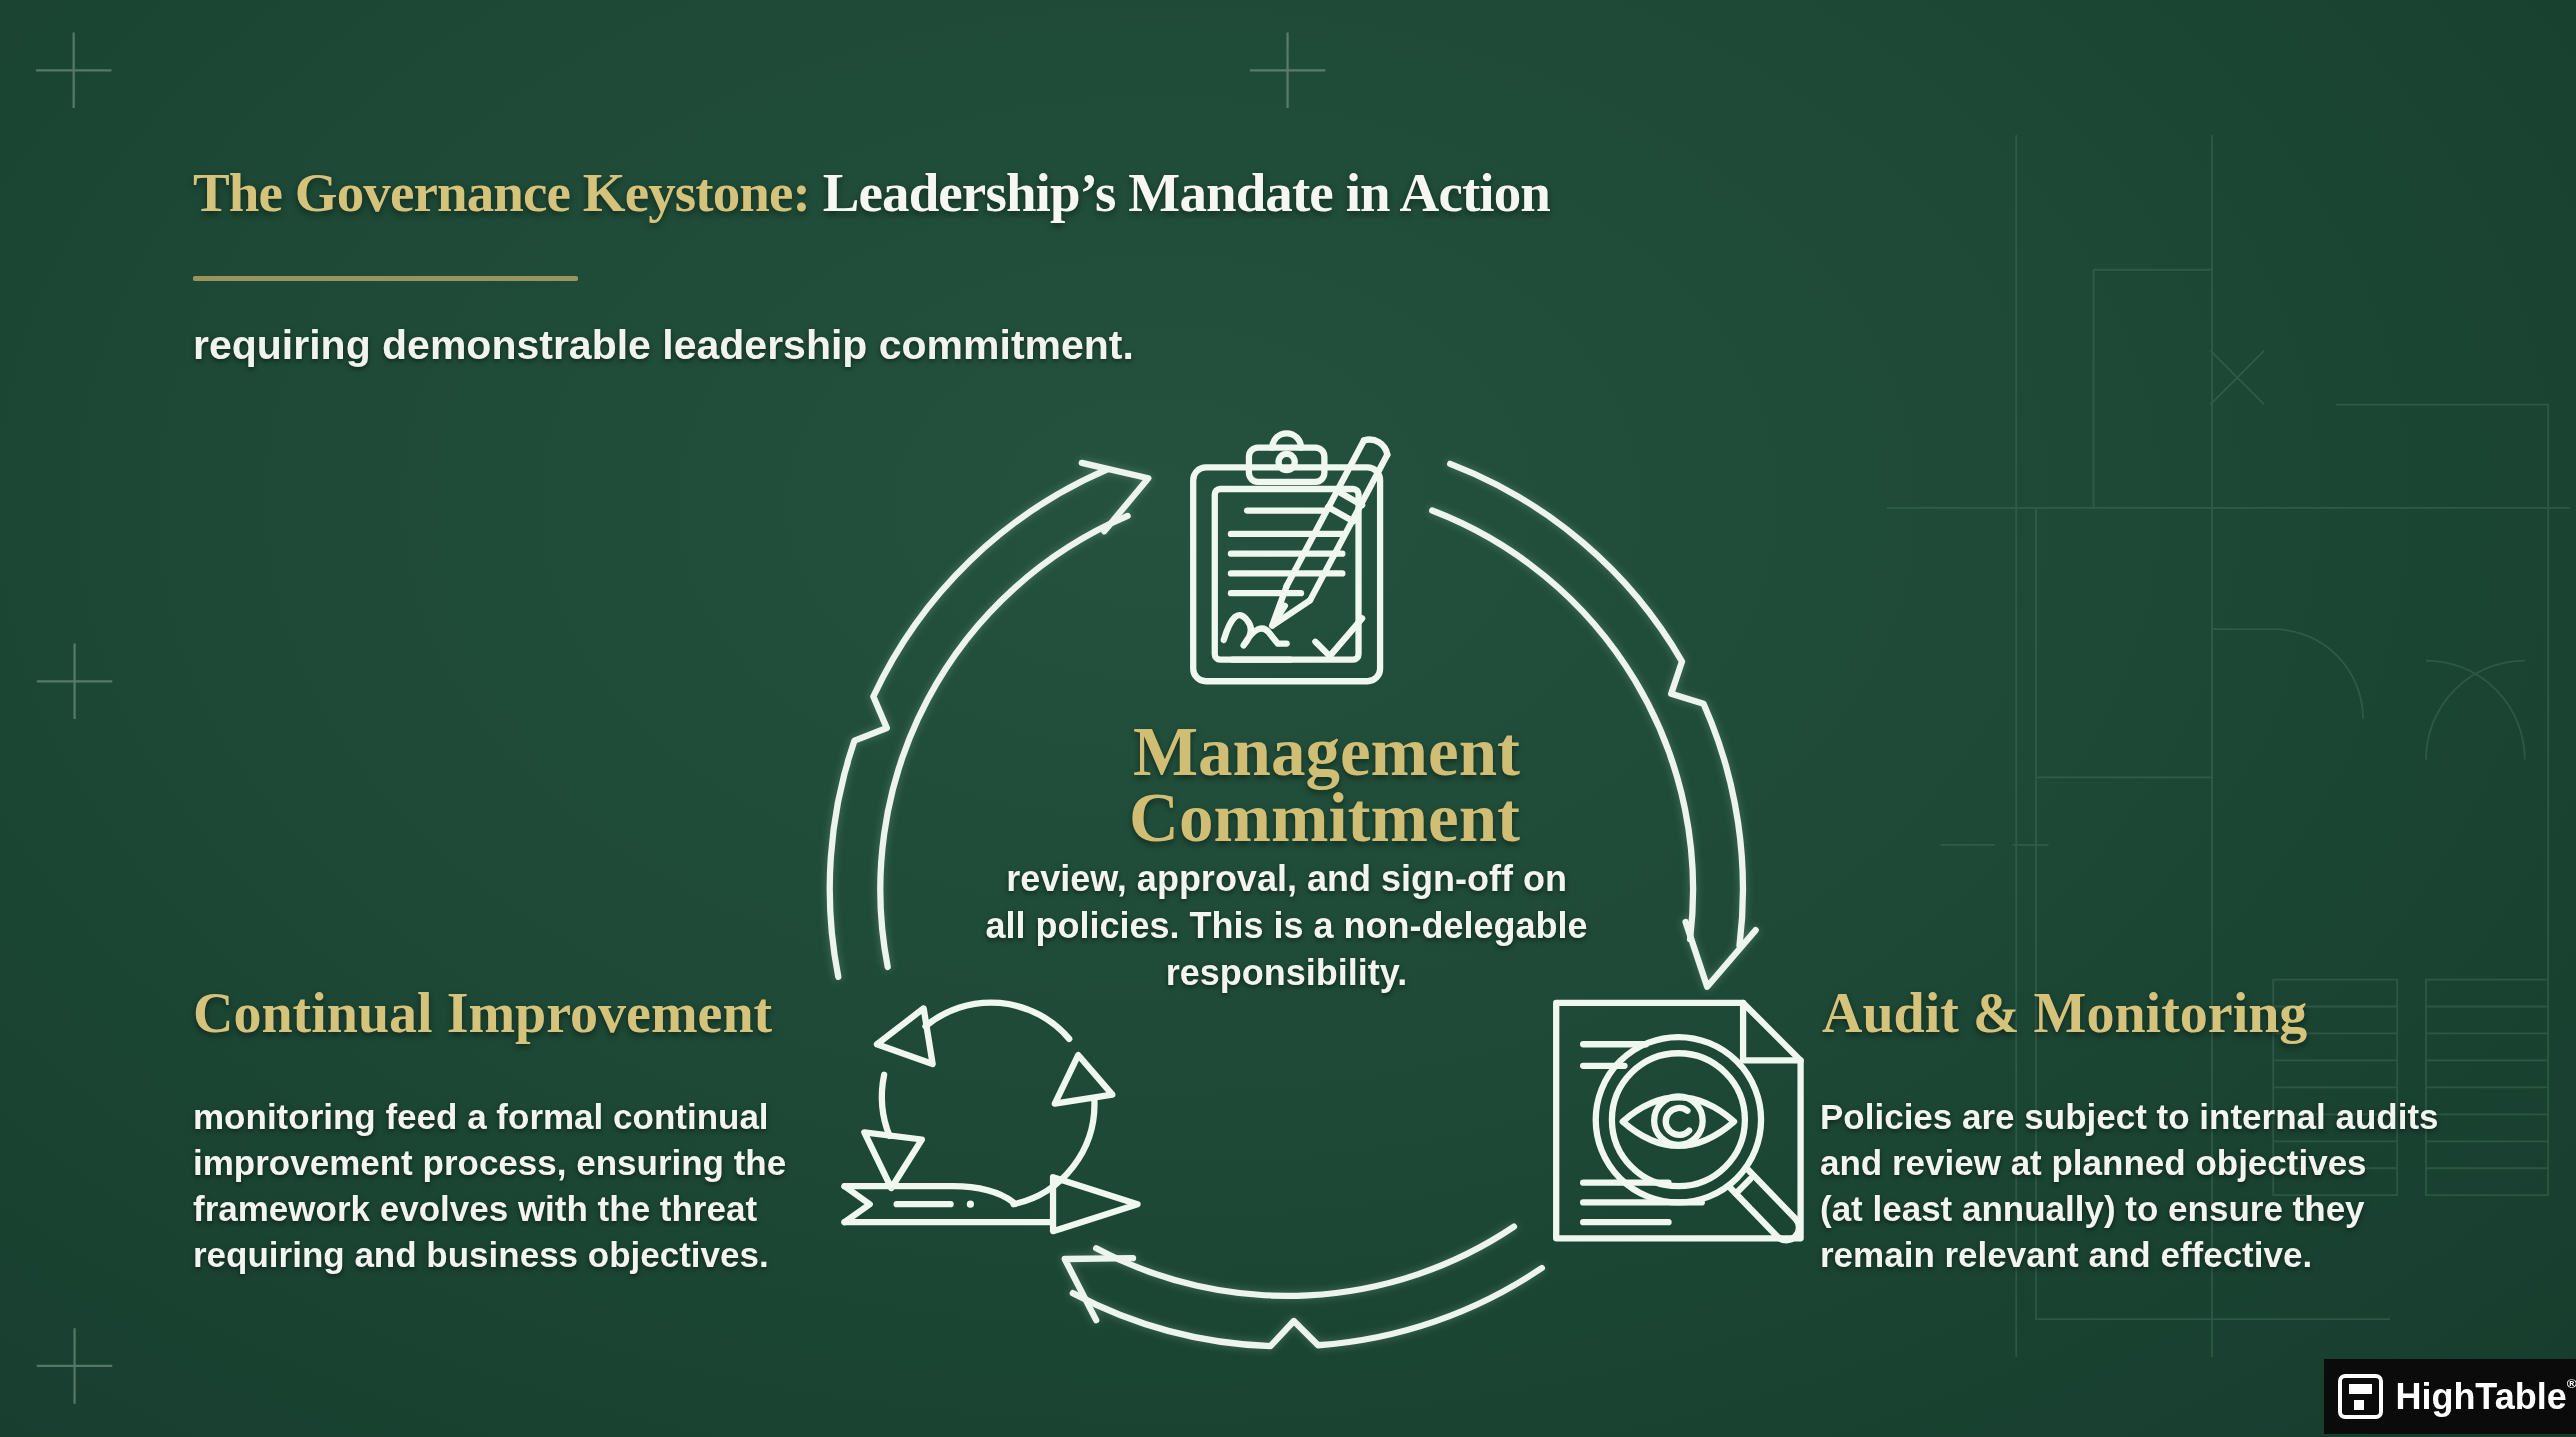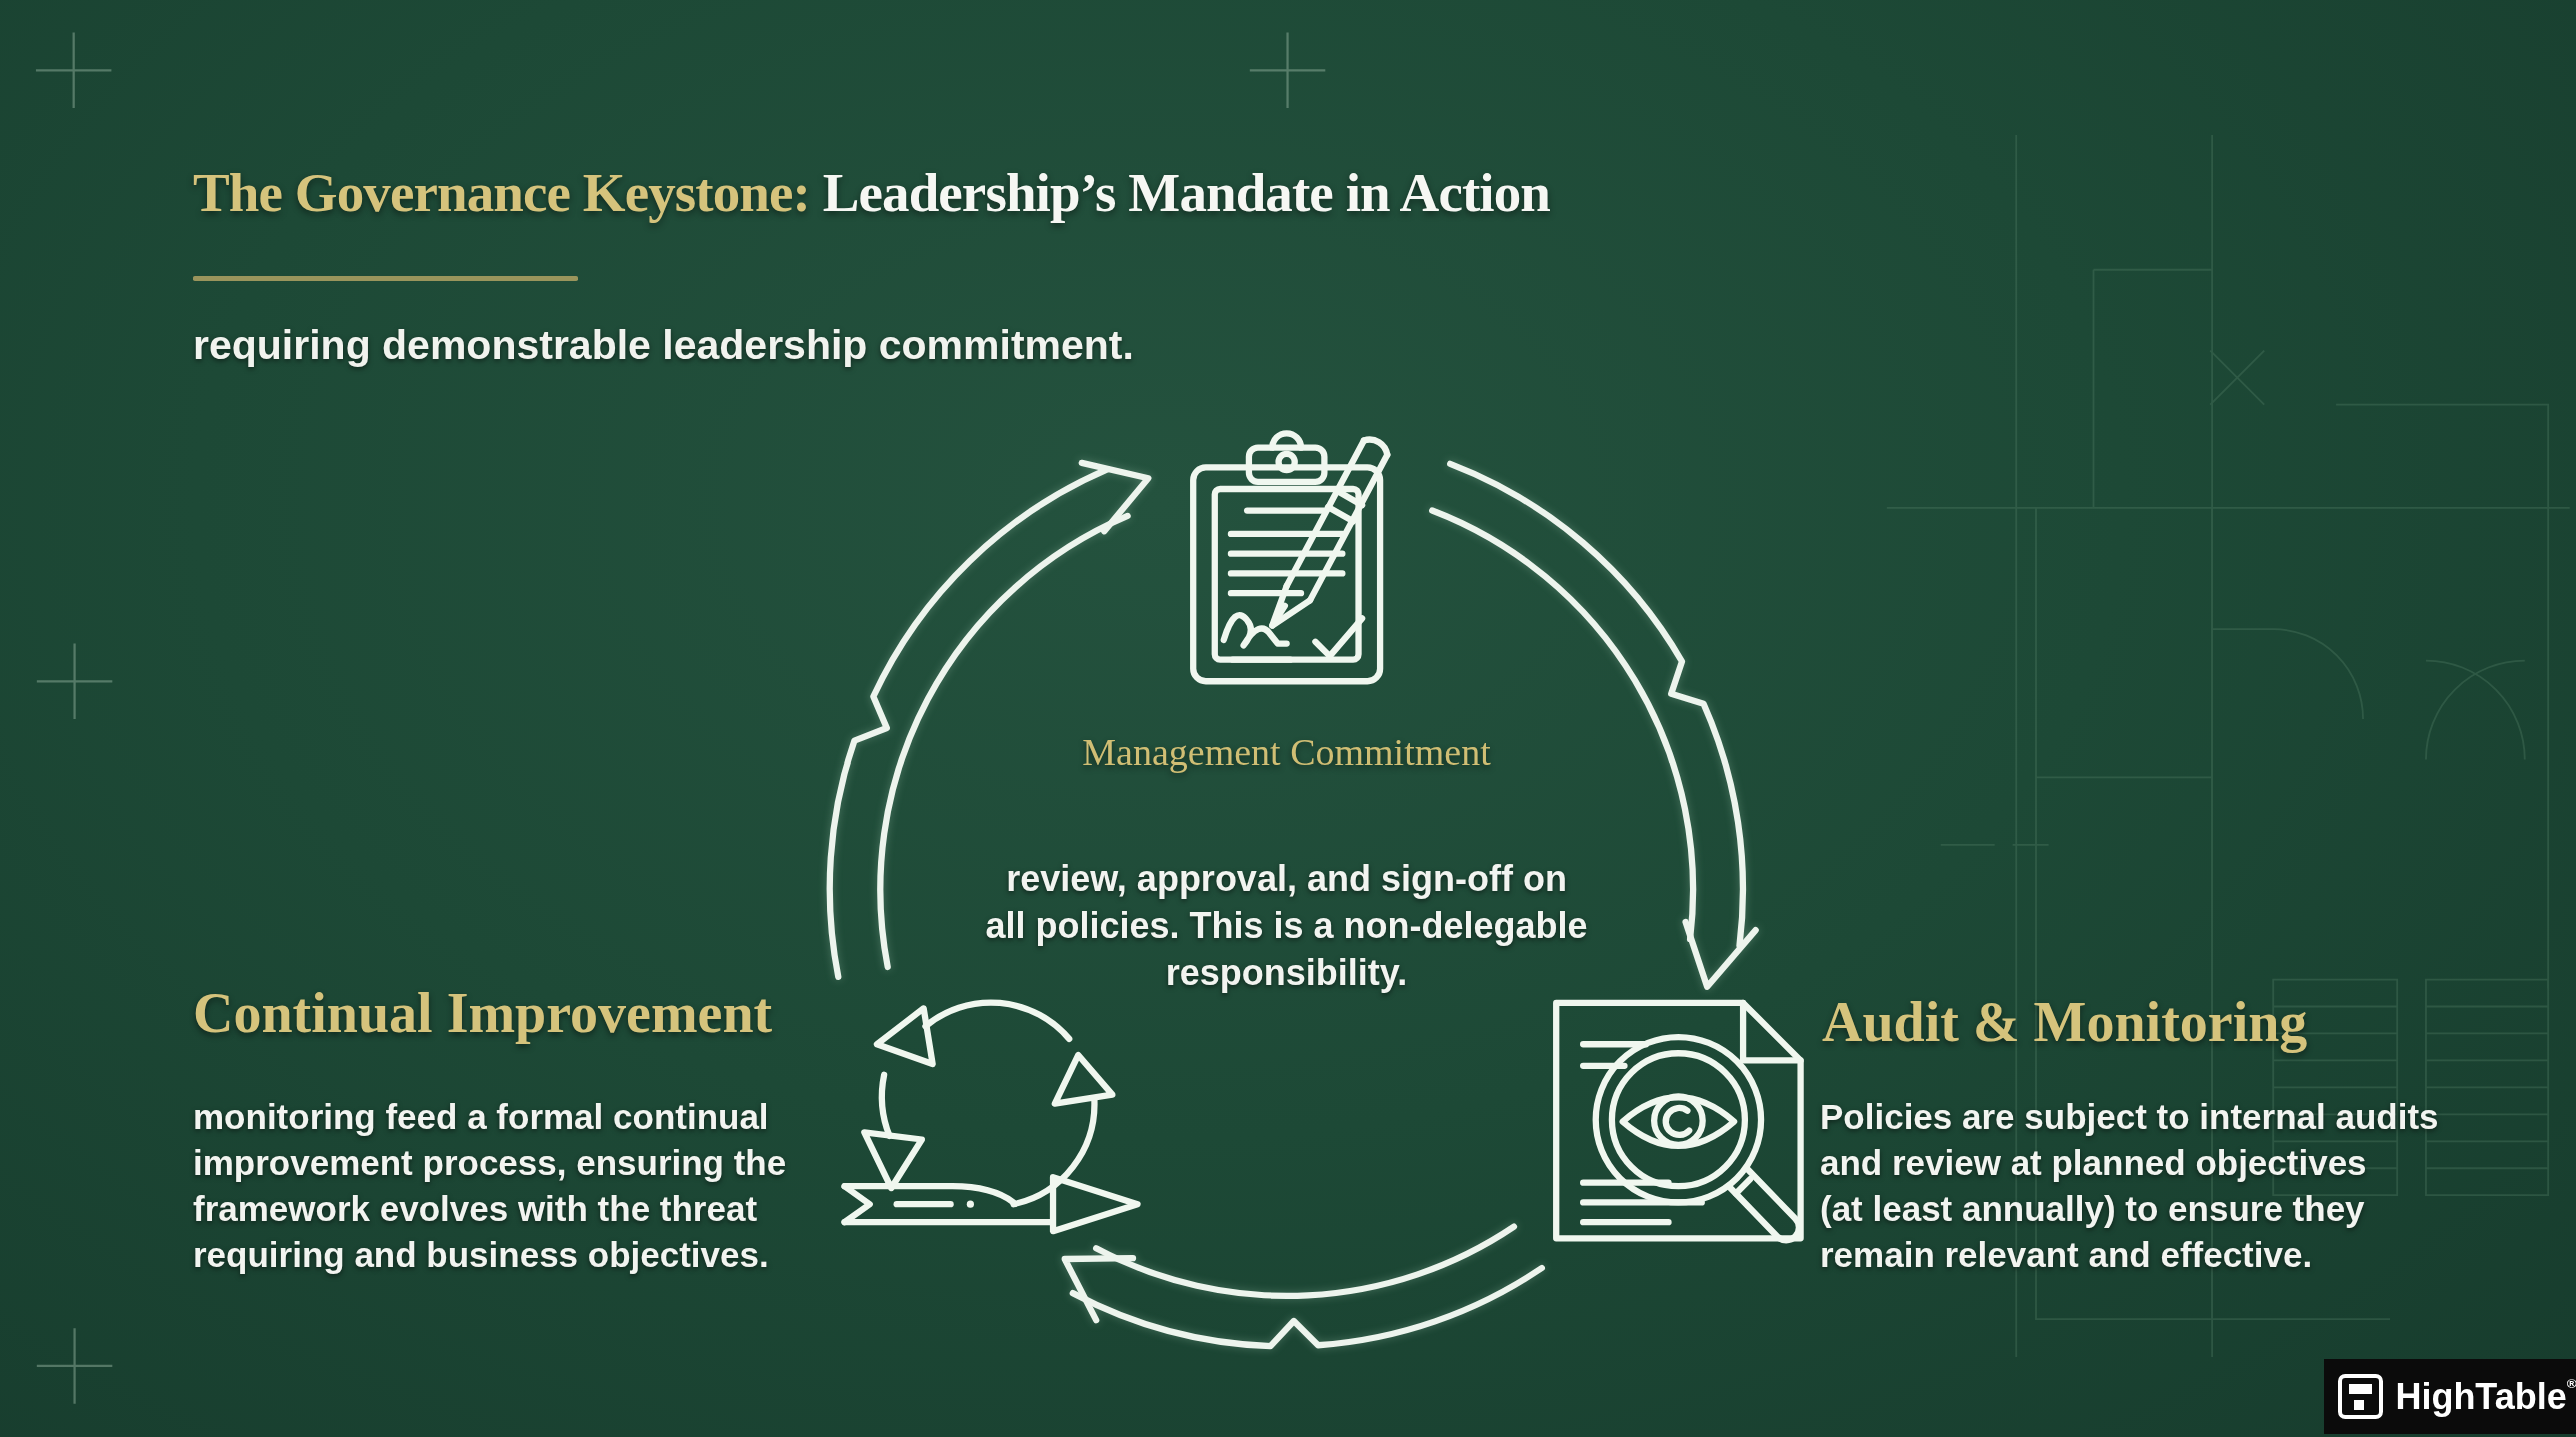--- a/index.html
+++ b/index.html
@@ -27,43 +27,43 @@
     background:#b0a263;opacity:.85;border-radius:1.8px;
   }
   .subtitle{
     left:193px;top:318px;
     font-size:41px;line-height:54px;font-weight:bold;
     color:#f1f3ee;text-shadow:0 1.8px 5.4px rgba(0,0,0,.5);
   }
   
   .center-heading{
     left:1053px;top:719px;width:467px;
-    font-family:"Liberation Serif", serif;font-weight:normal;
-    font-size:38px;line-height:66px;color:#d0be74;
-    text-align:center;text-shadow:0 2.7px 6.3px rgba(0,0,0,.45);
+    font-family:"Liberation Serif", serif;font-weight:bold;
+    font-size:69px;line-height:66px;color:#d0be74;
+    text-align:right;text-shadow:0 2.7px 6.3px rgba(0,0,0,.45);
   }
   .center-body{
     left:972px;top:855px;width:629px;
     font-size:36px;line-height:47px;font-weight:bold;
     text-align:center;color:#f2f4f0;
     text-shadow:0 1.8px 5.4px rgba(0,0,0,.5);
   }
   
   .section-heading{
     font-family:"Liberation Serif", serif;font-weight:bold;
     font-size:56px;line-height:1;color:#d5c37c;
     text-shadow:0 2.7px 6.3px rgba(0,0,0,.45);white-space:nowrap;
   }
   .section-body{
     font-size:35px;line-height:46px;font-weight:bold;
     color:#f2f4f0;text-shadow:0 1.8px 5.4px rgba(0,0,0,.5);
   }
   .left-heading{left:193px;top:985px;}
   .left-body{left:193px;top:1094px;width:629px;}
-  .right-heading{left:1822px;top:985px;margin-top:9px;}
+  .right-heading{left:1822px;top:985px;}
   .right-body{left:1820px;top:1094px;width:683px;}
   
   #diagram-svg{left:0;top:0;}
   .ring{filter:drop-shadow(0 0 5px rgba(190,230,205,.28));}
   
   .logo{
     left:2324px;top:1359px;width:252px;height:75px;
     background:#0b0b0b;display:flex;align-items:center;
     gap:12px;padding-left:14.4px;box-sizing:border-box;
   }

